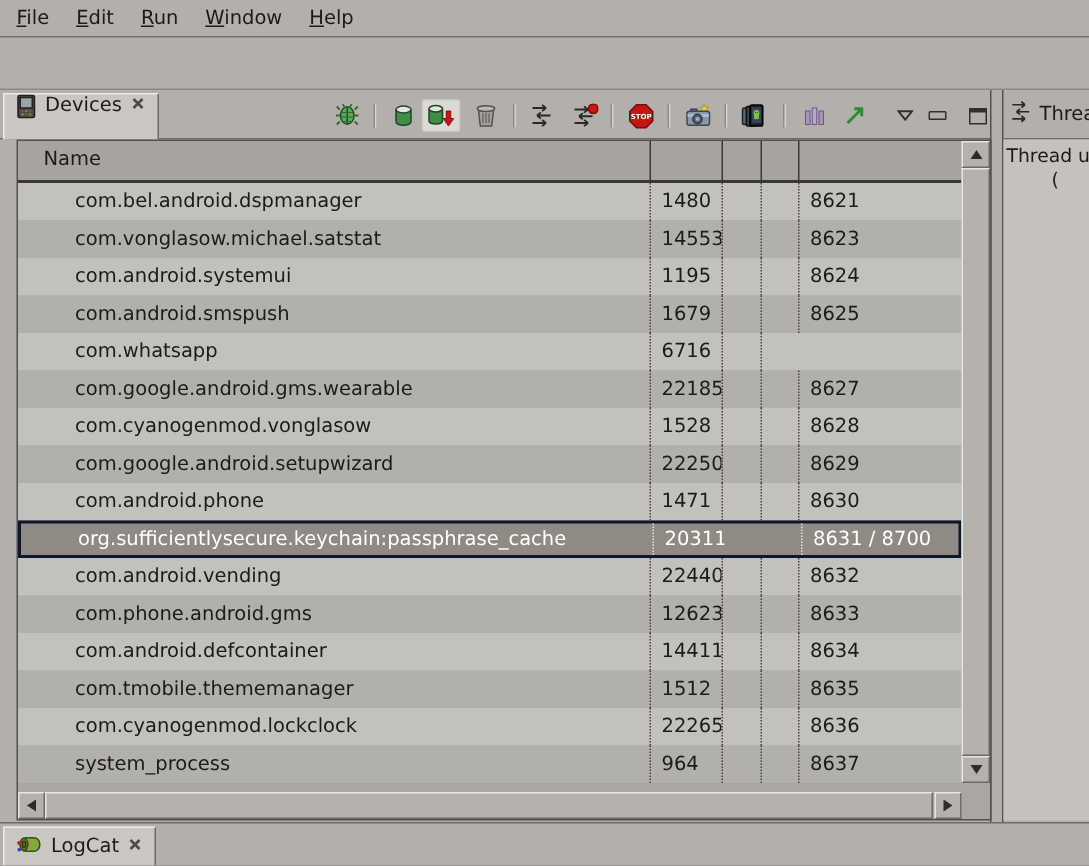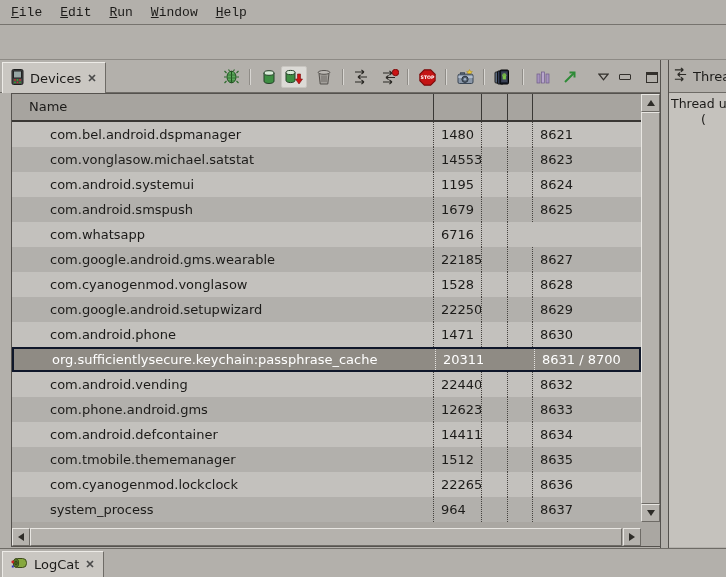--- a/index.html
+++ b/index.html
@@ -4,30 +4,30 @@
 <style>
   html,body{margin:0;padding:0;background:#888;}
   #root{
     position:relative;width:726px;height:577px;overflow:hidden;
     background:#b3b0ab;color:#1c1b19;
     font-family:"DejaVu Sans","Liberation Sans",sans-serif;font-size:13px;
   }
   
   .menubar{position:absolute;left:0;top:0;width:726px;height:25px;
     border-bottom:1px solid #76736e;display:flex;align-items:center;padding-left:2px;box-sizing:border-box;}
-  .menu-item{padding:3px 9px;cursor:default;font-family:Liberation Mono, monospace;}
+  .menu-item{padding:3px 9px;cursor:default;}
   .menu-item u{text-decoration:underline;}
   .toolbar-strip{position:absolute;left:0;top:26px;width:726px;height:33px;border-bottom:1px solid #8d8a85;}
   
   .devices-view{position:absolute;left:0;top:60px;width:660px;height:488px;}
   .view-right-border{position:absolute;left:660px;top:60px;width:1px;height:488px;background:#55524e;}
   .tabbar{position:absolute;left:0;top:0;width:100%;height:33px;border-bottom:1px solid #6e6b66;box-sizing:border-box;}
   .tab{position:absolute;left:2px;top:2px;height:31px;background:#cac7c2;
     border:1px solid #6e6b66;border-bottom:none;border-top-color:#edebe7;border-left-color:#edebe7;
-    display:flex;align-items:center;padding:0 8px;gap:6px;box-sizing:border-box;}
+    display:flex;align-items:flex-start;padding:0 8px;gap:6px;box-sizing:border-box;}
   .tab-label{white-space:nowrap;}
   
   .toolbar{position:absolute;left:223px;top:2px;height:30px;display:flex;align-items:center;}
   .tool{display:flex;align-items:center;justify-content:center;}
   .tsep{width:1px;height:16px;background:#8f8c87;border-right:1px solid #d8d6d2;}
   .active-tool{background:#dcdad6;border:1px solid #c8c5c0;border-radius:2px;padding:2px 3px;display:flex;}
   .min-btn{width:12px;height:6px;border:1.5px solid #33302c;border-radius:1px;box-sizing:border-box;}
   .max-btn{width:12px;height:11px;border:1.5px solid #33302c;border-top-width:3px;box-sizing:border-box;}
   
   .table-frame{position:absolute;left:11px;top:33px;width:650px;height:454px;

